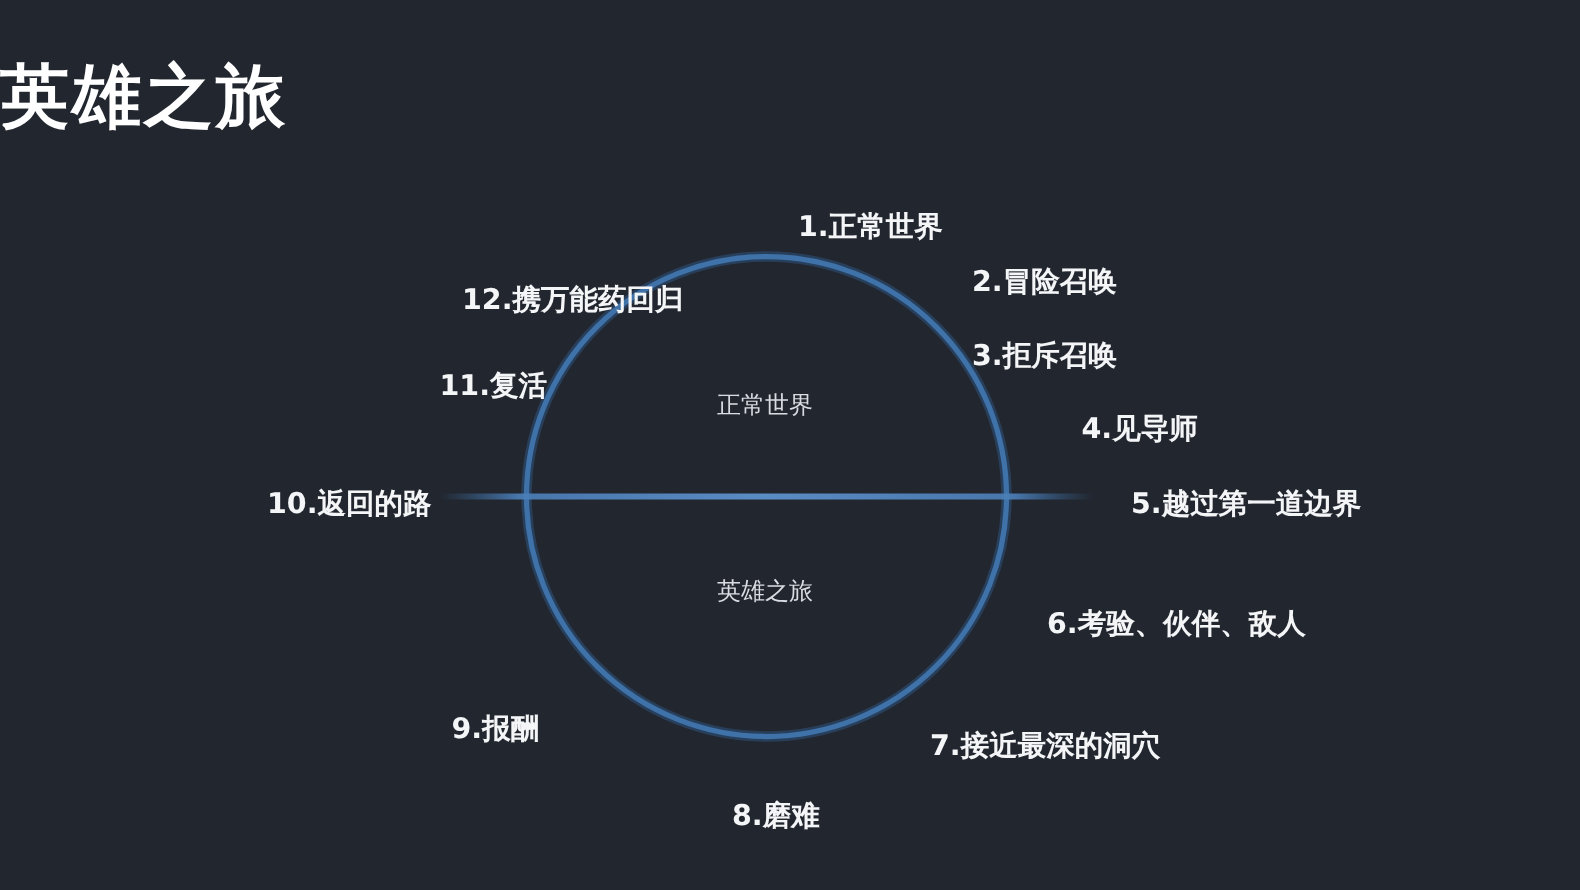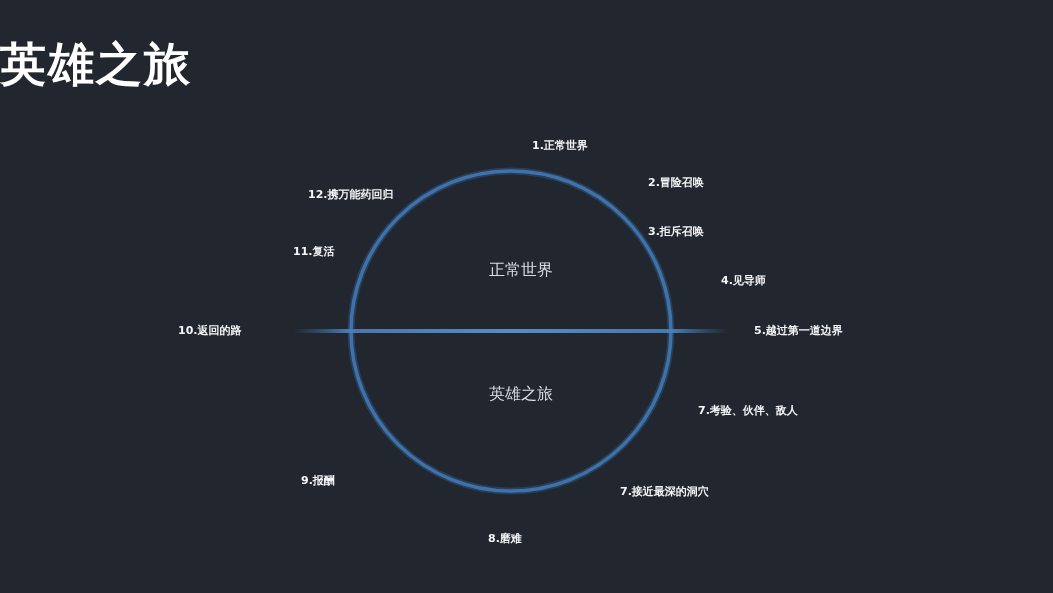--- a/index.html
+++ b/index.html
@@ -10,25 +10,25 @@
       font-family: "DejaVu Sans", "Liberation Sans", sans-serif;
       color: #ffffff;
     }
     .title {
       position: absolute; left: 0; width: 1053px; top: 34px;
       text-align: left; font-size: 46px; font-weight: bold; letter-spacing: 2px;
       color: #ffffff;
     }
     svg.diagram { position: absolute; left: 0; top: 0; }
     .stage {
-      position: absolute; font-size: 11px; font-weight: bold; white-space: nowrap;
+      position: absolute; font-size: 19px; font-weight: bold; white-space: nowrap;
       color: #f4f5f7;
     }
     .world {
-      position: absolute; font-size: 16px; color: #d9dce2; white-space: nowrap; margin-left: 11px;
+      position: absolute; font-size: 16px; color: #d9dce2; white-space: nowrap;
     }
   </style>
 </head>
 <body>
 
 <div class="title">英雄之旅</div>
 
 <svg class="diagram" width="1053" height="593" viewBox="0 0 1053 593">
   <defs>
     <linearGradient id="hline" x1="0" x2="1" y1="0" y2="0">
@@ -49,19 +49,19 @@
 </svg>
 
 <div class="world" style="left:478px; top:260px;">正常世界</div>
 <div class="world" style="left:478px; top:384px;">英雄之旅</div>
 
 <div class="stage" style="left:532px; top:138px;">1.正常世界</div>
 <div class="stage" style="left:648px; top:175px;">2.冒险召唤</div>
 <div class="stage" style="left:648px; top:224px;">3.拒斥召唤</div>
 <div class="stage" style="left:721px; top:273px;">4.见导师</div>
 <div class="stage" style="left:754px; top:323px;">5.越过第一道边界</div>
-<div class="stage" style="left:698px; top:403px;">7.考验、伙伴、敌人</div>
+<div class="stage" style="left:698px; top:403px;">6.考验、伙伴、敌人</div>
 <div class="stage" style="left:620px; top:484px;">7.接近最深的洞穴</div>
 <div class="stage" style="left:488px; top:531px;">8.磨难</div>
 <div class="stage" style="left:301px; top:473px;">9.报酬</div>
 <div class="stage" style="left:178px; top:323px;text-align:right;">10.返回的路</div>
 <div class="stage" style="left:269px; top:244px;margin-left:24px;">11.复活</div>
 <div class="stage" style="left:308px; top:163px;margin-top:24px;">12.携万能药回归</div>
 
 </body></html>

